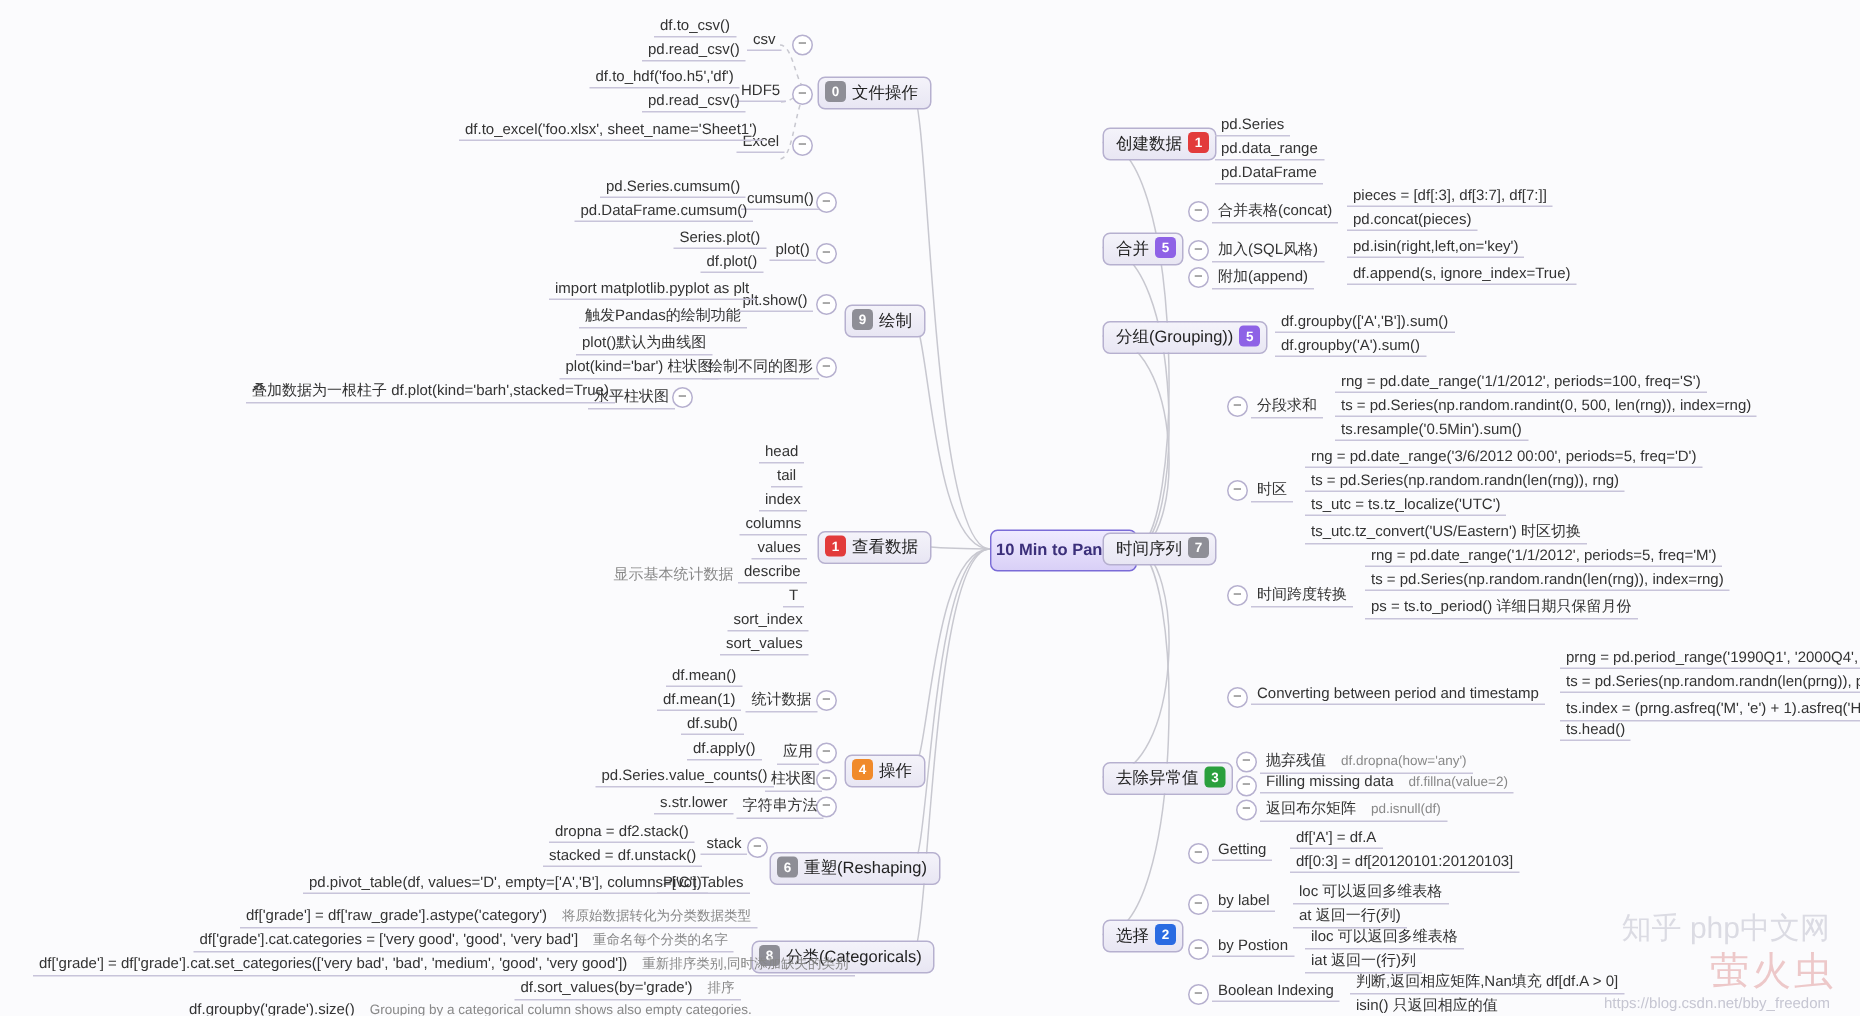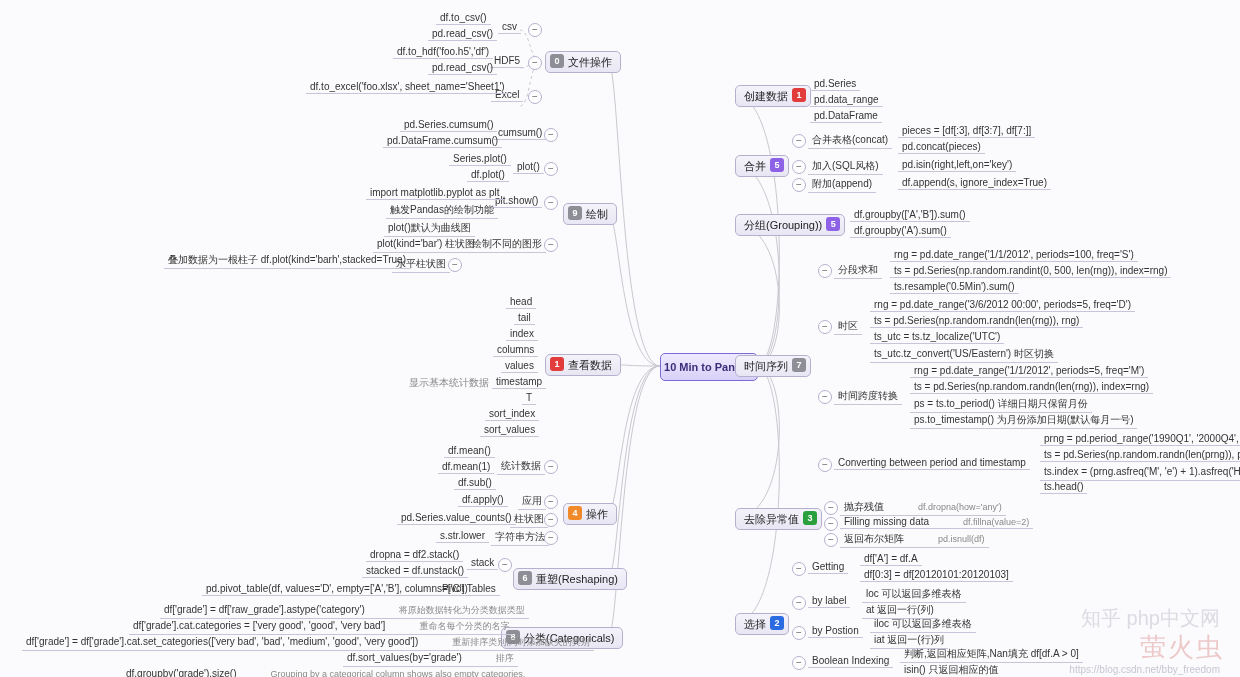--- a/index.html
+++ b/index.html
@@ -10,21 +10,21 @@
   .root{position:absolute;left:660px;top:353px;width:96px;height:26px;line-height:26px;text-align:center;border:1px solid #7a6bd7;border-radius:5px;background:linear-gradient(#efeaff,#d9d0f7);color:#3b2f7a;font-size:11px;font-weight:bold;}
   .branch{position:absolute;height:20px;line-height:20px;padding:0 8px 0 22px;border:1px solid #b6b0cf;border-radius:5px;background:linear-gradient(#f4f3fa,#e8e6f3);font-size:11px;white-space:nowrap;}
   .branch.xg{padding:0 22px 0 8px;}
   .branch .num{position:absolute;left:4px;top:2px;width:14px;height:14px;line-height:14px;text-align:center;border-radius:3px;color:#fff;font-size:9px;font-weight:bold;}
   .branch.xg .num{left:auto;right:4px;}
   .n-gray{background:#8e8e96;} .n-red{background:#e23b3b;} .n-purple{background:#8e62e6;} .n-orange{background:#f08a2a;} .n-green{background:#2aa03d;} .n-blue{background:#2a6be2;}
   .leaf{position:absolute;padding:1px 4px;border-bottom:1px solid #c8c4da;white-space:nowrap;font-size:10px;color:#333;}
   .leaf.r{text-align:left;}
   .leaf.l{text-align:right;}
   .sub{position:absolute;padding:1px 4px;border-bottom:1px solid #c8c4da;white-space:nowrap;font-size:10px;color:#333;}
-  .note{color:#888;padding-left:10px;font-size:9px;margin-left:24px;}
+  .note{color:#888;padding-left:10px;font-size:9px;}
   .circ{position:absolute;width:12px;height:12px;border:1px solid #b6b0cf;border-radius:50%;background:#fff;font-size:10px;line-height:11px;text-align:center;color:#666;}
   .wm{position:absolute;right:16px;bottom:12px;font-size:26px;color:#e2a0a0;opacity:0.55;letter-spacing:2px;}
   .wm2{position:absolute;right:20px;bottom:45px;font-size:20px;color:#c6c6d2;opacity:0.6;}
   .wm3{position:absolute;right:20px;bottom:2px;font-size:10px;color:#c6c6d2;margin-top:37px;}
 </style>
 </head>
 <body>
 
 <div class="canvas">
 <svg class="lines" viewBox="0 0 1240 677">
@@ -83,21 +83,21 @@
 <div class="circ" style="left:448px;top:258px">−</div>
 <div class="sub l" style="left:392px;top:256px">水平柱状图</div>
 <div class="leaf l" style="left:164px;top:252px">叠加数据为一根柱子    df.plot(kind='barh',stacked=True)</div>
 
 <div class="branch" style="left:545px;top:354px"><span class="num n-red">1</span><span>查看数据</span></div>
 <div class="leaf l" style="left:506px;top:295px">head</div>
 <div class="leaf l" style="left:514px;top:311px">tail</div>
 <div class="leaf l" style="left:506px;top:327px">index</div>
 <div class="leaf l" style="left:493px;top:343px">columns</div>
 <div class="leaf l" style="left:501px;top:359px">values</div>
-<div class="leaf l" style="left:492px;top:375px">timestamp</div>
+<div class="leaf l" style="left:492px;top:375px">describe</div>
 <div class="leaf l" style="left:405px;top:375px;border:none;color:#888">显示基本统计数据</div>
 <div class="leaf l" style="left:522px;top:391px">T</div>
 <div class="leaf l" style="left:485px;top:407px">sort_index</div>
 <div class="leaf l" style="left:480px;top:423px">sort_values</div>
 
 <div class="branch" style="left:563px;top:503px"><span class="num n-orange">4</span><span>操作</span></div>
 <div class="circ" style="left:544px;top:460px">−</div>
 <div class="sub l" style="left:497px;top:458px">统计数据</div>
 <div class="leaf l" style="left:444px;top:444px">df.mean()</div>
 <div class="leaf l" style="left:438px;top:460px">df.mean(1)</div>
@@ -158,21 +158,20 @@
 <div class="sub r" style="left:834px;top:318px">时区</div>
 <div class="leaf r" style="left:870px;top:298px">rng = pd.date_range('3/6/2012 00:00', periods=5, freq='D')</div>
 <div class="leaf r" style="left:870px;top:314px">ts = pd.Series(np.random.randn(len(rng)), rng)</div>
 <div class="leaf r" style="left:870px;top:330px">ts_utc = ts.tz_localize('UTC')</div>
 <div class="leaf r" style="left:870px;top:346px">ts_utc.tz_convert('US/Eastern')        时区切换</div>
 <div class="circ" style="left:818px;top:390px">−</div>
 <div class="sub r" style="left:834px;top:388px">时间跨度转换</div>
 <div class="leaf r" style="left:910px;top:364px">rng = pd.date_range('1/1/2012', periods=5, freq='M')</div>
 <div class="leaf r" style="left:910px;top:380px">ts = pd.Series(np.random.randn(len(rng)), index=rng)</div>
 <div class="leaf r" style="left:910px;top:396px">ps = ts.to_period()        详细日期只保留月份</div>
-<div class="leaf r" style="left:910px;top:412px">ps.to_timestamp()        为月份添加日期(默认每月一号)</div>
 <div class="circ" style="left:818px;top:458px">−</div>
 <div class="sub r" style="left:834px;top:456px">Converting between period and timestamp</div>
 <div class="leaf r" style="left:1040px;top:432px">prng = pd.period_range('1990Q1', '2000Q4', freq='Q-NOV')</div>
 <div class="leaf r" style="left:1040px;top:448px">ts = pd.Series(np.random.randn(len(prng)), prng)</div>
 <div class="leaf r" style="left:1040px;top:464px">ts.index = (prng.asfreq('M', 'e') + 1).asfreq('H', 's') + 9        转换语句</div>
 <div class="leaf r" style="left:1040px;top:480px">ts.head()</div>
 
 <div class="branch xg" style="left:735px;top:508px"><span>去除异常值</span><span class="num n-green">3</span></div>
 <div class="circ" style="left:824px;top:501px">−</div>
 <div class="leaf r" style="left:840px;top:499px"><span>抛弃残值</span><span class="note">df.dropna(how='any')</span></div>

